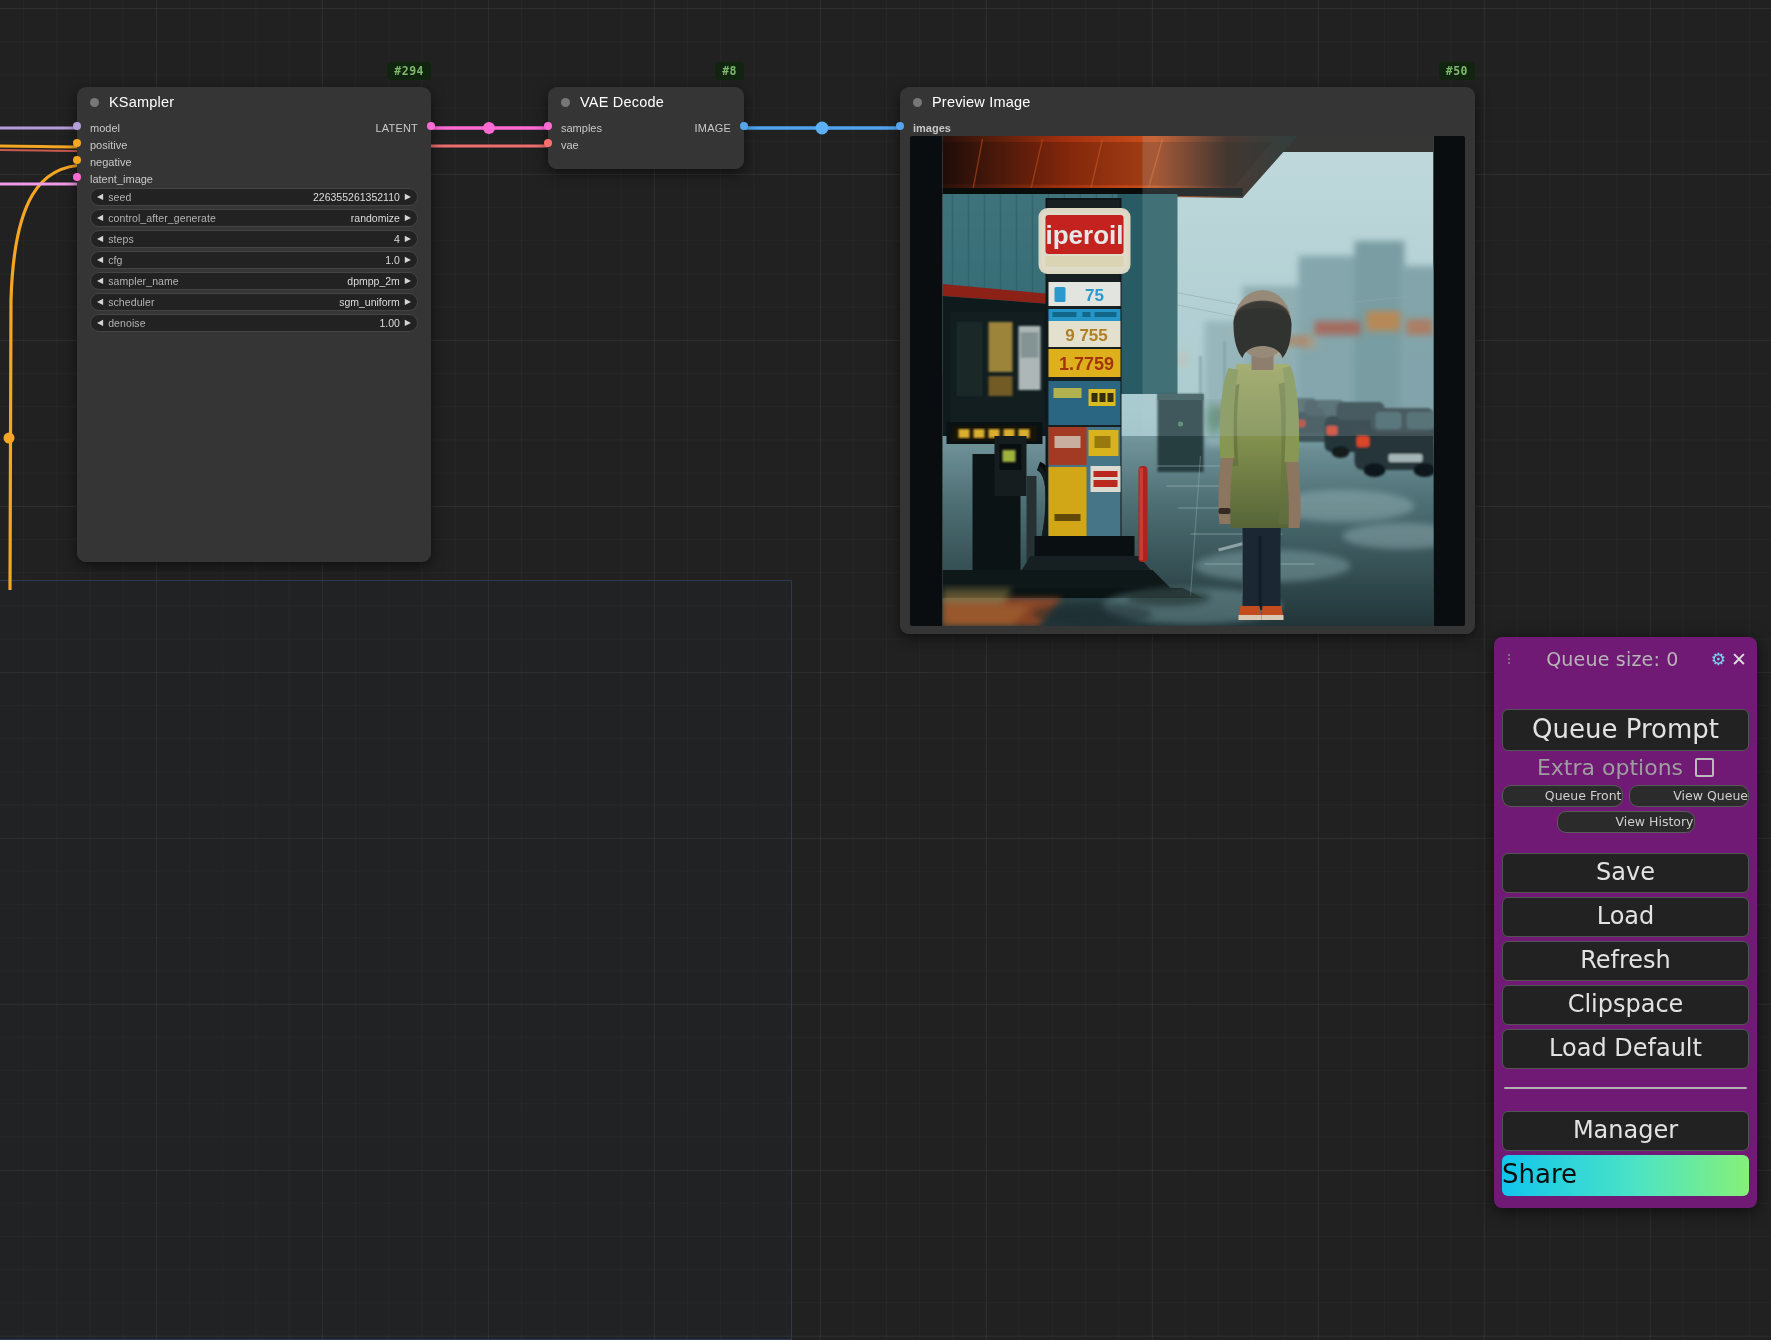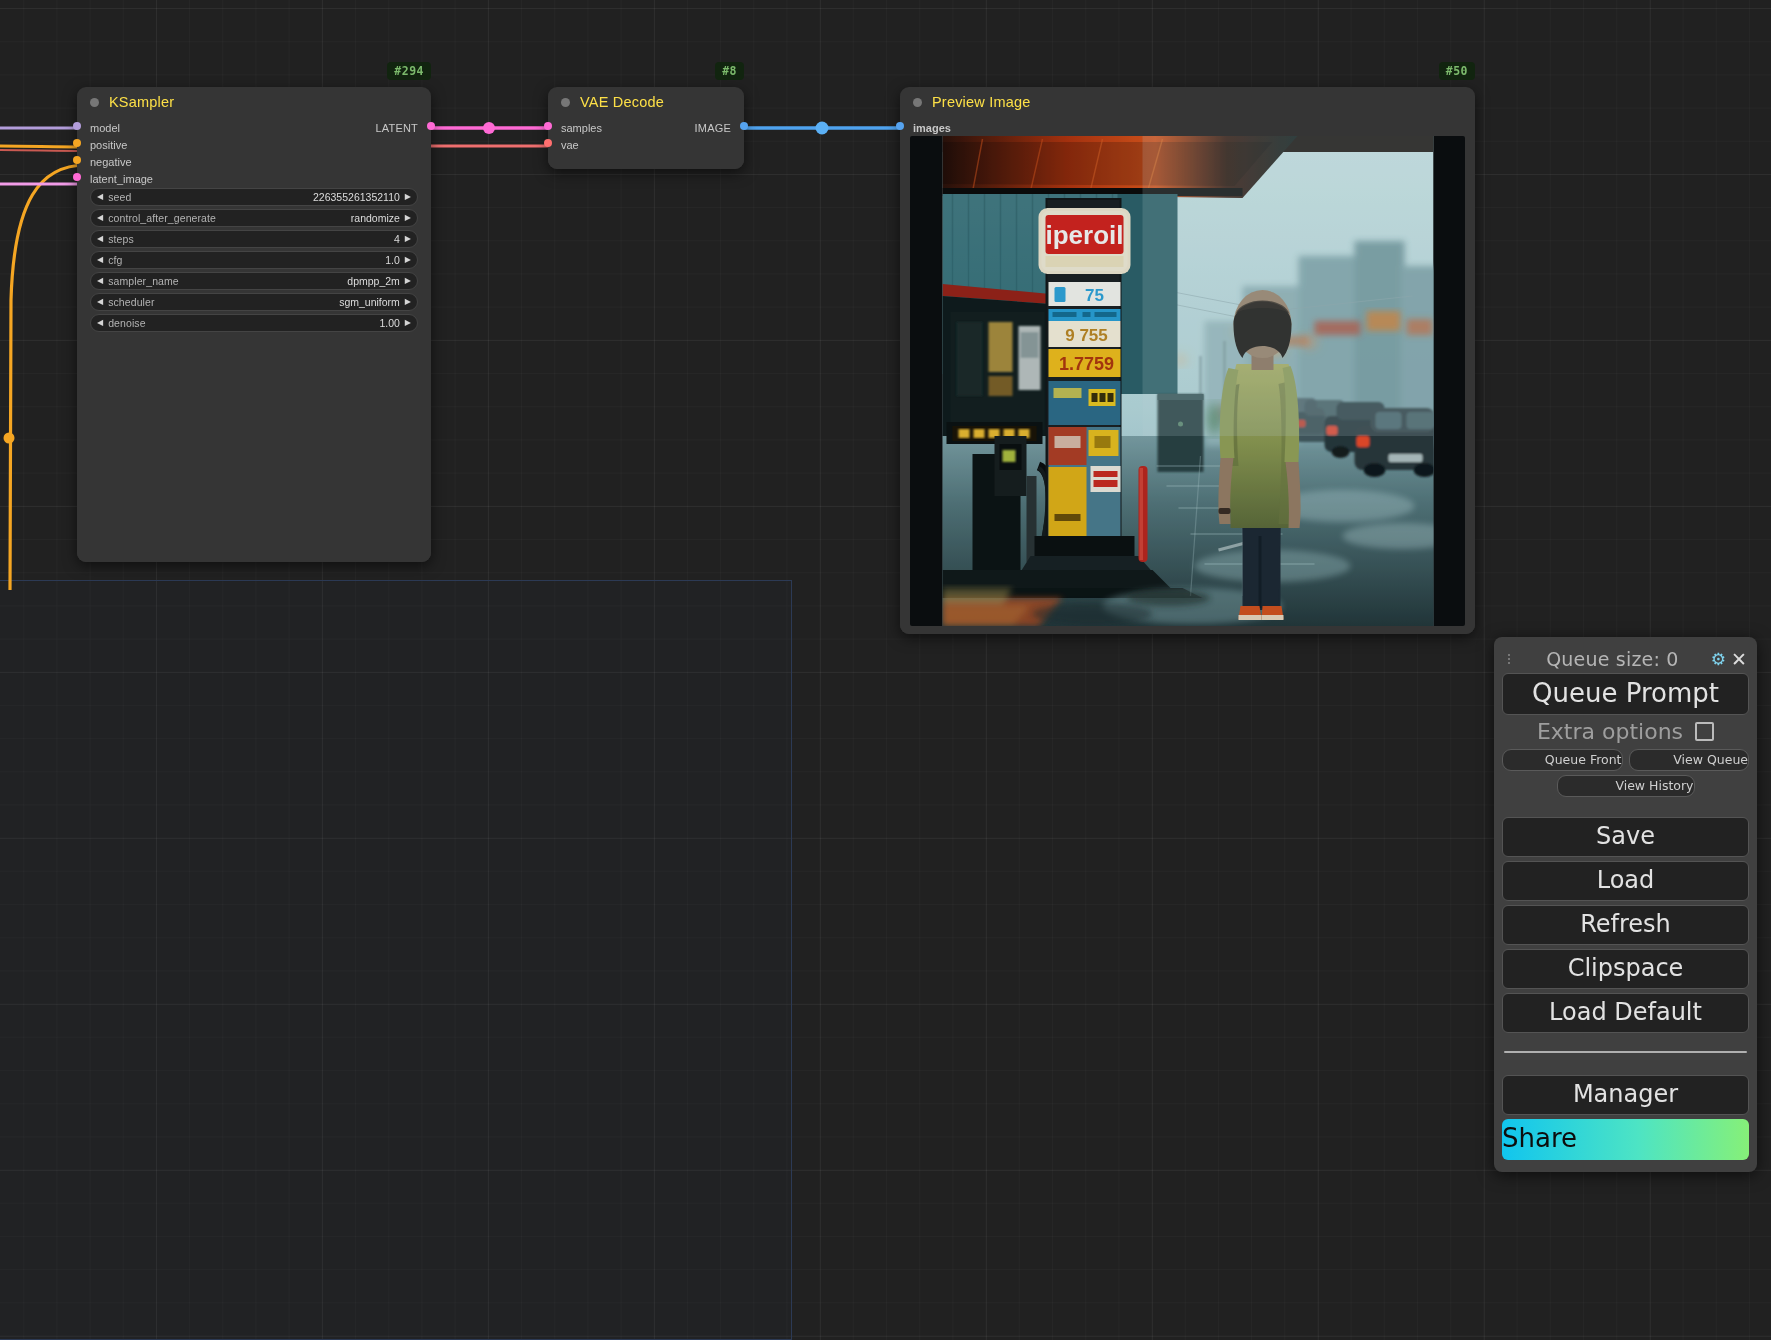--- a/index.html
+++ b/index.html
@@ -22,21 +22,21 @@
     border:1.5px solid #2c3a55;border-left:none;background:rgba(40,55,85,.055);
     box-sizing:border-box;}
 
   
   #wires{position:absolute;left:0;top:0;width:1771px;height:1340px;pointer-events:none;}
 
   
   .node{position:absolute;background:#353535;border-radius:9px;
         box-shadow:0 4px 14px rgba(0,0,0,.55);overflow:visible;}
   .node-title{height:30px;display:flex;align-items:center;gap:10px;padding:0 0 0 13px;
-        color:#fde047;font-size:14.5px;letter-spacing:.2px;}
+        color:#ffffff;font-size:14.5px;letter-spacing:.2px;}
   .node-dot{width:9px;height:9px;border-radius:50%;background:#777;flex:none;}
   .node-badge{position:absolute;top:-25px;right:0;background:#11240f;color:#7cba6c;
         font-size:11.5px;font-weight:bold;padding:2px 7px;border-radius:4px;
         font-family:"DejaVu Sans Mono",monospace;letter-spacing:.5px;}
   .node-body{background:#353535;border-radius:0 0 9px 9px;padding-bottom:8px;}
 
   
   .slot{height:17px;display:flex;align-items:flex-end;position:relative;font-size:11px;
         color:#c8c8c8;padding-left:13px;}
   .slot .pin{position:absolute;width:8px;height:8px;border-radius:50%;left:-4px;top:5px;}
@@ -51,34 +51,34 @@
   .w .arr{font-size:8px;color:#d5d5d5;line-height:1;}
   .w .wname{flex:1;padding-left:5px;letter-spacing:.1px;}
   .w .wval{color:#dcdcdc;padding-right:5px;}
 
   
   .preview-wrap{margin:2px 10px 0 10px;height:490px;position:relative;overflow:hidden;
      border-radius:2px;background:#0a0d0f;}
   .pimg{position:absolute;left:50%;transform:translateX(-50%);width:491px;height:490px;}
 
   
-  #menu{position:absolute;left:1494px;top:637px;width:263px;background:#404040;
+  #menu{position:absolute;left:1494px;top:637px;width:263px;background:#701a75;
     border-radius:8px;padding:8px 8px 12px 8px;box-sizing:border-box;
     box-shadow:0 3px 16px rgba(0,0,0,.6);}
   .menu-head{display:flex;align-items:center;height:28px;position:relative;}
   .drag-dots{width:10px;display:flex;flex-direction:column;gap:2px;align-items:center;margin-left:2px;}
   .drag-dots i{width:2px;height:2px;background:#8a8a8a;border-radius:50%;display:block;}
   .qsize{flex:1;text-align:center;color:#b5b5b5;font-size:19px;letter-spacing:.2px;
      font-family:"DejaVu Sans",sans-serif;}
   .gear{color:#7fd4ef;font-size:17px;margin-right:5px;cursor:pointer;}
   .closex{color:#dcdcdc;font-size:19px;margin-right:2px;cursor:pointer;line-height:1;}
   .btn{display:block;width:100%;box-sizing:border-box;background:#222;border:1px solid #545454;
     border-radius:6px;color:#e2e2e2;font-size:24px;text-align:center;padding:4px 0 6px 0;
     margin-bottom:4px;font-family:"DejaVu Sans",sans-serif;cursor:pointer;}
-  .btn.big{font-size:26px;}
+  .btn.big{font-size:26px;margin-top:36px;}
   .extra-row{display:flex;align-items:center;justify-content:center;gap:12px;
     color:#9e9e9e;font-size:22px;margin:4px 0 5px 0;font-family:"DejaVu Sans",sans-serif;}
   .chk{width:15px;height:15px;border:2px solid #bbb;border-radius:2px;background:transparent;display:block;}
   .small-row{display:flex;gap:6px;margin-bottom:4px;}
   .sbtn{flex:1;background:#2b2b2b;border:1px solid #5a5a5a;border-radius:9px;color:#cfcfcf;
     font-size:12.5px;text-align:right;padding:2px 0 3px 16px;cursor:pointer;
     font-family:"DejaVu Sans",sans-serif;}
   .sbtn.center{flex:0 0 120px;margin:0 auto;}
   .divider{height:2px;background:#b0b0b0;margin:18px 2px 22px 2px;border-radius:1px;}
   .share{display:block;width:100%;box-sizing:border-box;border:none;border-radius:6px;

